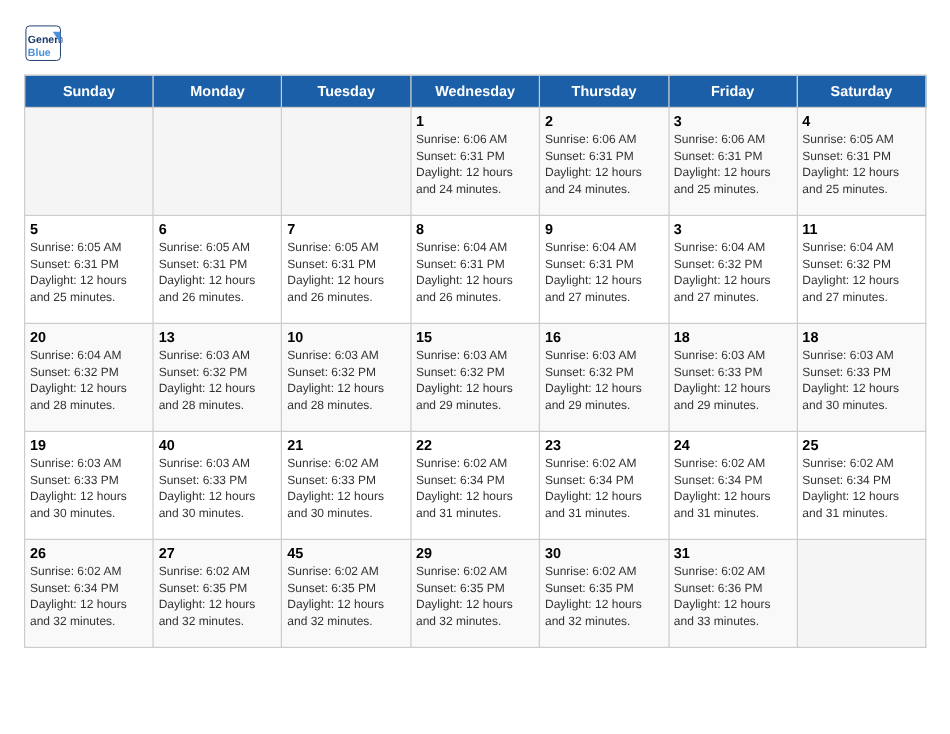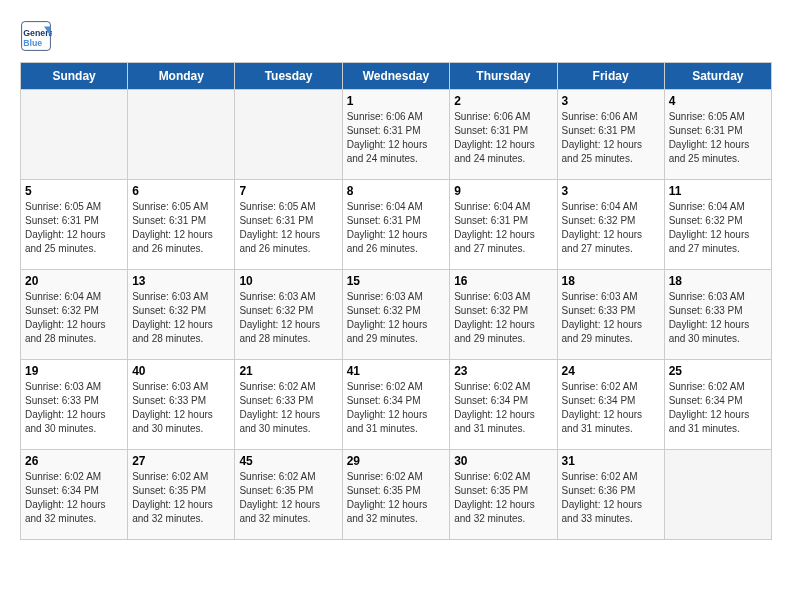--- a/index.html
+++ b/index.html
@@ -264,21 +264,21 @@
 and 30 minutes.</div>
         </td>
         <td>
           <span class="day-num">21</span>
           <div class="day-info" style="white-space: pre-line;">Sunrise: 6:02 AM
 Sunset: 6:33 PM
 Daylight: 12 hours
 and 30 minutes.</div>
         </td>
         <td>
-          <span class="day-num">41</span>
+          <span class="day-num">22</span>
           <div class="day-info" style="white-space: pre-line;">Sunrise: 6:02 AM
 Sunset: 6:34 PM
 Daylight: 12 hours
 and 31 minutes.</div>
         </td>
         <td>
           <span class="day-num">23</span>
           <div class="day-info" style="white-space: pre-line;">Sunrise: 6:02 AM
 Sunset: 6:34 PM
 Daylight: 12 hours

